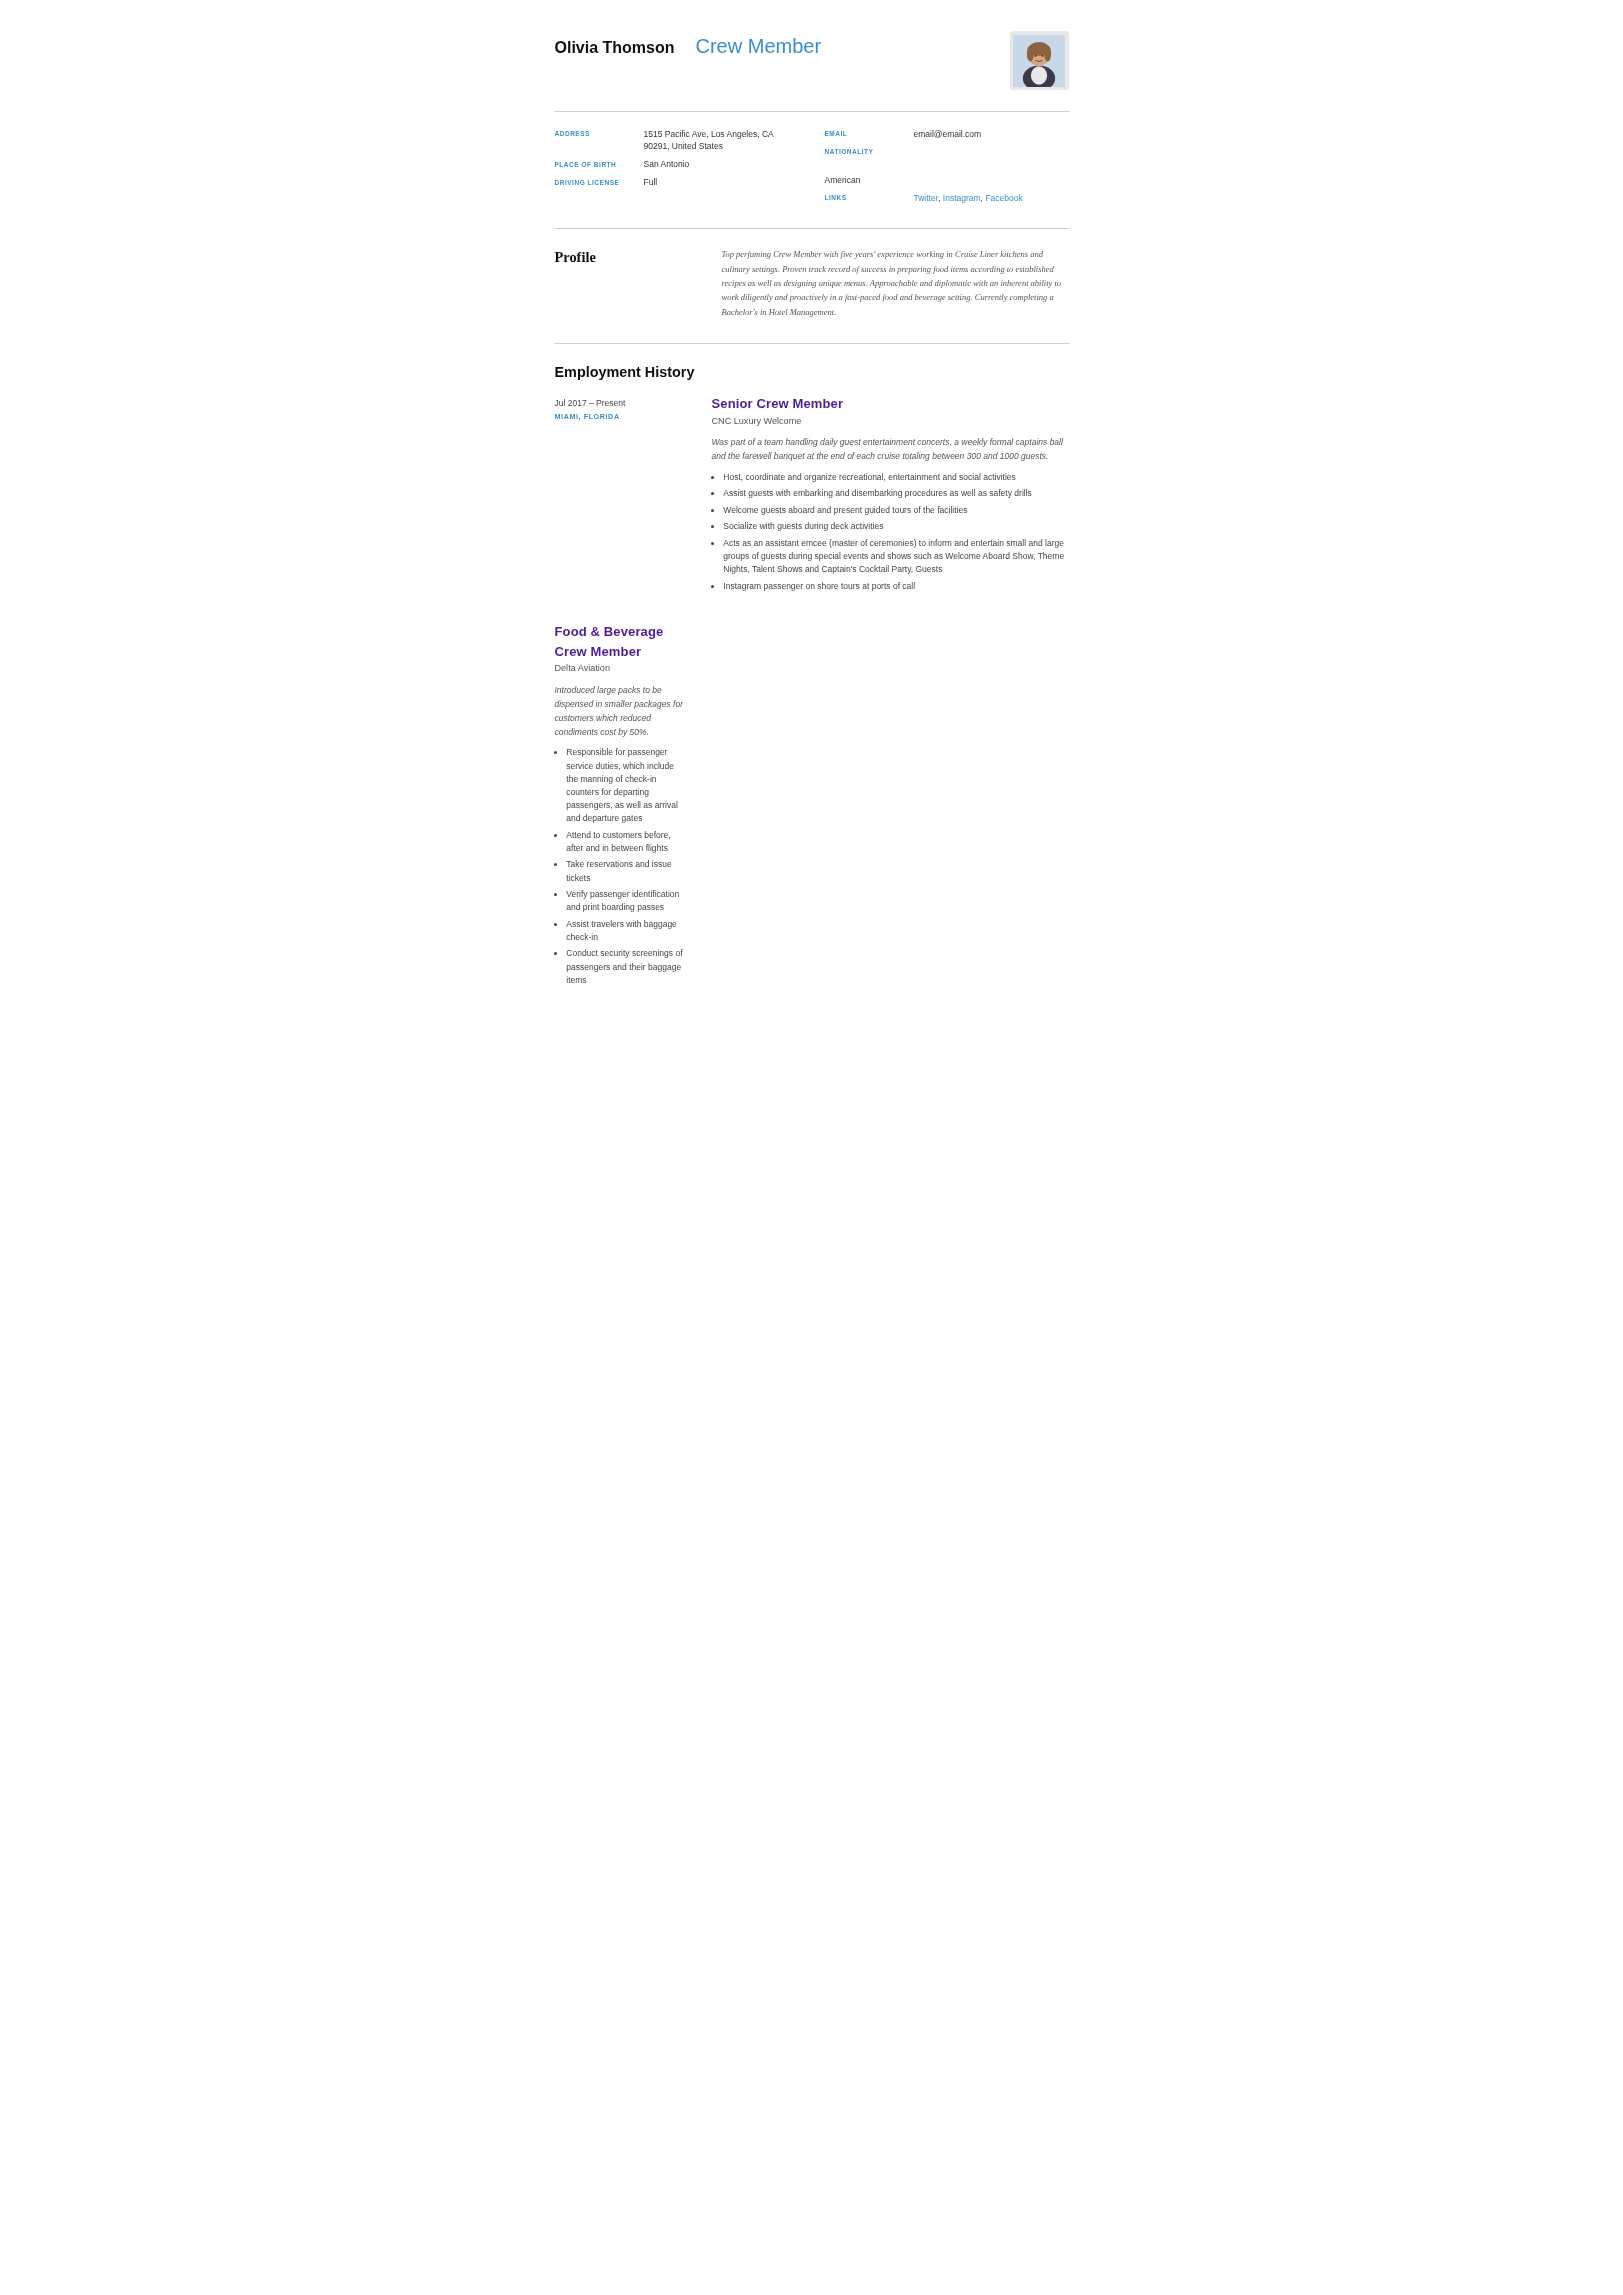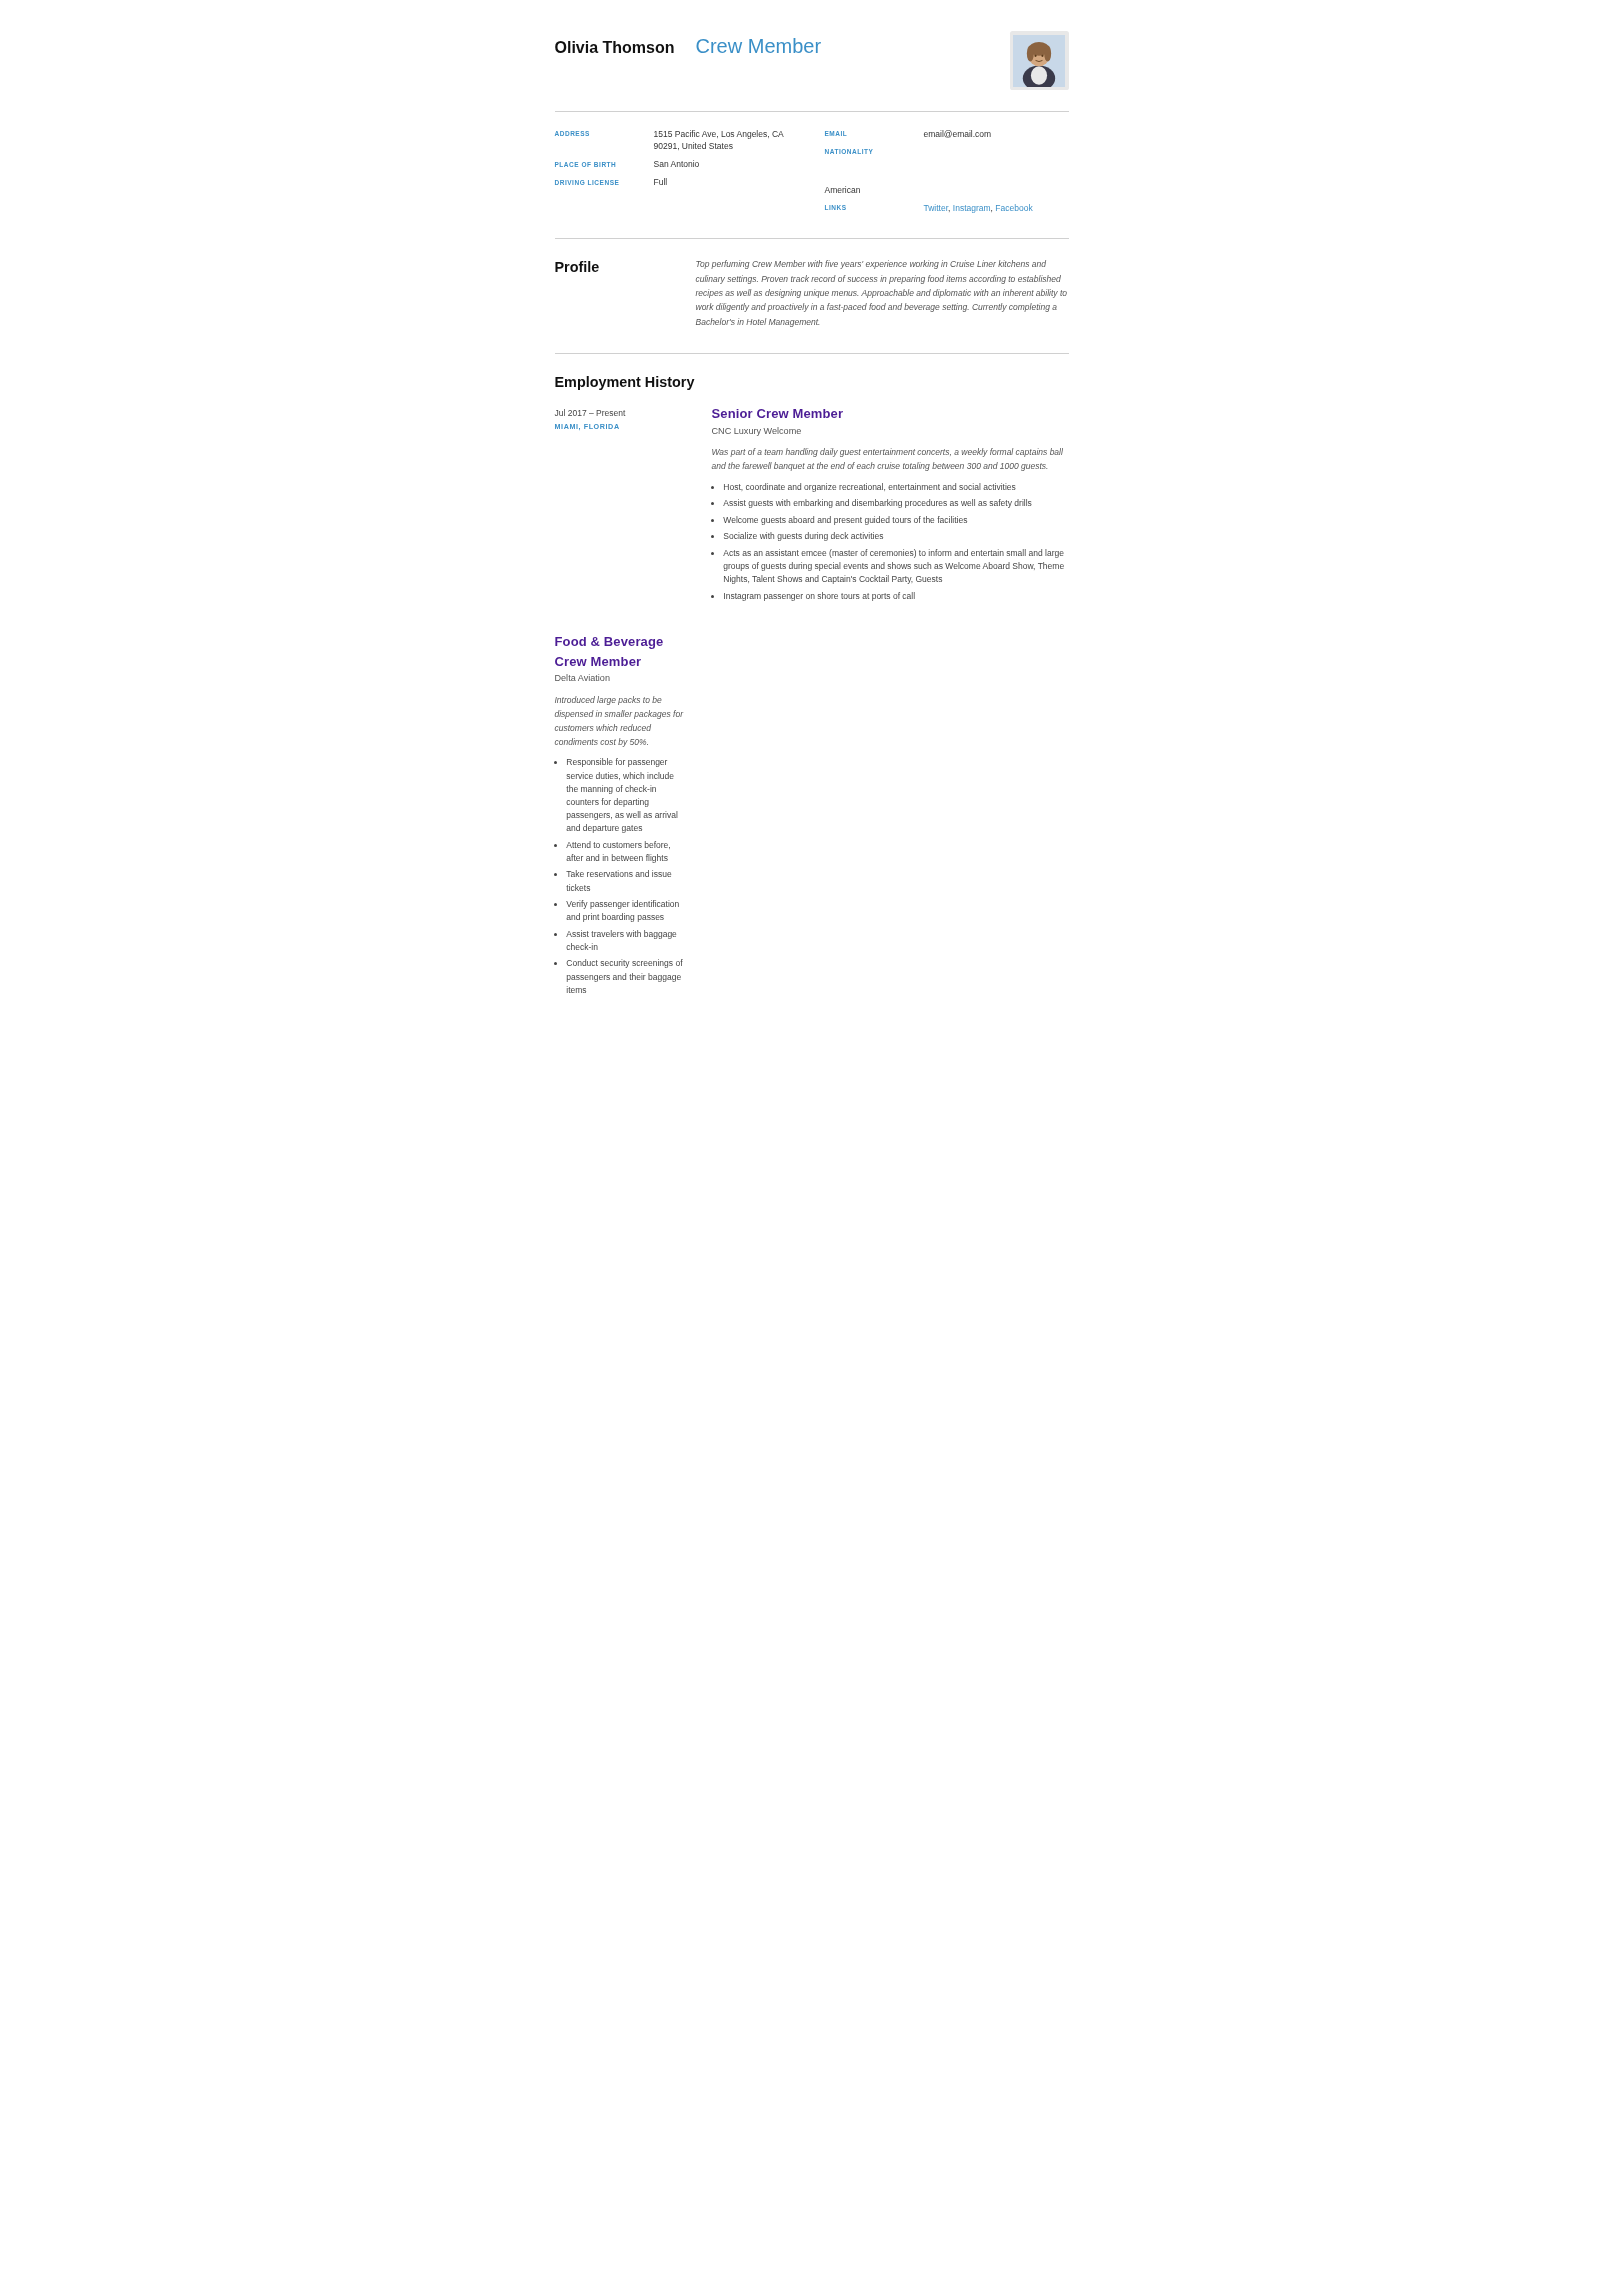--- a/index.html
+++ b/index.html
@@ -64,21 +64,21 @@
     }
     
     .contact-grid {
       display: grid;
       grid-template-columns: 1fr 1fr;
       gap: 5.2px 26px;
       margin-bottom: 5.2px;
     }
     .contact-row {
       display: flex;
-      gap: 27px;
+      gap: 17px;
       align-items: flex-start;
     }
     .contact-label {
       font-size: 6.5px;
       font-weight: 700;
       color: #3a8fc7;
       letter-spacing: 0.08em;
       text-transform: uppercase;
       min-width: 72px;
       padding-top: 1.3px;
@@ -99,21 +99,22 @@
     .section-title {
       font-size: 14.4px;
       font-weight: 900;
       color: #111;
       margin-bottom: 10.5px;
     }
     
     .profile-layout {
       display: grid;
       grid-template-columns: 131px 1fr;
-      gap: 0 10px;
+      gap: 0 36px;
+      font-family: Liberation Serif, serif;
     }
     .profile-text {
       font-size: 8.5px;
       color: #555;
       font-style: italic;
       line-height: 1.7;
     }
     
     .employment-item {
       display: grid;

